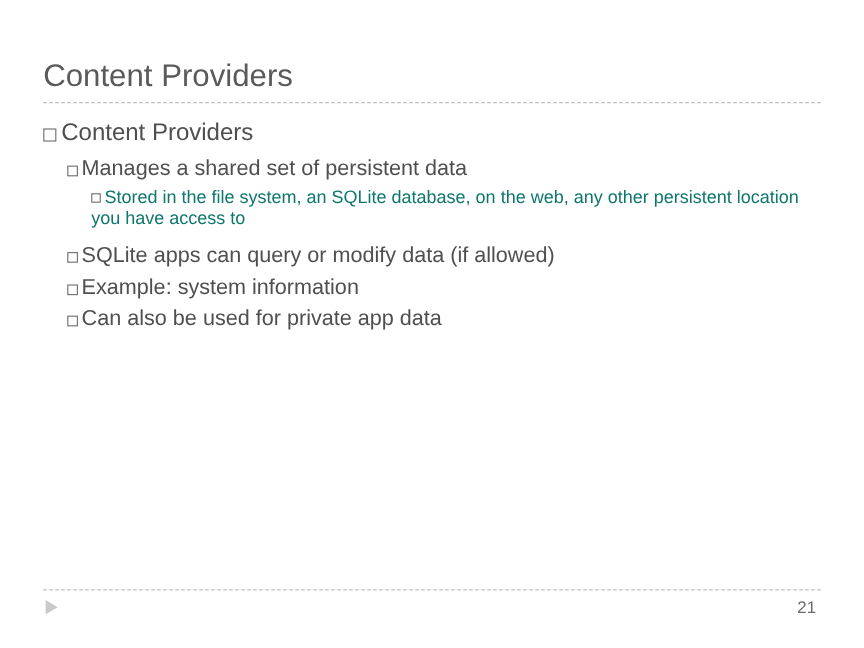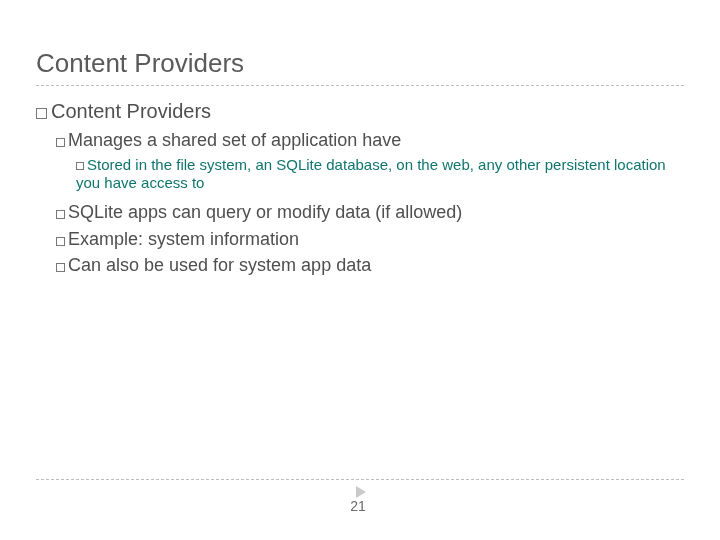--- a/index.html
+++ b/index.html
@@ -80,21 +80,20 @@
   }
   .divider-bottom {
     border: none;
     border-top: 1.5px dashed #bdbdbd;
     margin-bottom: 6px;
   }
   .footer-row {
     display: flex;
     align-items: center;
     justify-content: space-between;
-    flex-direction: column;
   }
   .tri {
     width: 0; height: 0;
     border-top: 6px solid transparent;
     border-bottom: 6px solid transparent;
     border-left: 10px solid #c9c9c9;
     margin-left: 2px;
   }
   .page-num {
     font-size: 14px;
@@ -108,37 +107,37 @@
 <div class="slide">
 
   <div class="title">Content Providers</div>
   <hr class="divider-top">
 
   <div class="level1">
     <span class="bullet"></span><span>Content Providers</span>
   </div>
 
   <div class="level2">
-    <span class="bullet-sm"></span><span>Manages a shared set of application have</span>
+    <span class="bullet-sm"></span><span>Manages a shared set of persistent data</span>
   </div>
 
   <div class="level3">
     <span class="bullet-xs"></span><span>Stored in the file system, an SQLite database, on the web, any other persistent location you have access to</span>
   </div>
 
   <div class="level2">
     <span class="bullet-sm"></span><span>SQLite apps can query or modify data (if allowed)</span>
   </div>
 
   <div class="level2">
     <span class="bullet-sm"></span><span>Example: system information</span>
   </div>
 
   <div class="level2">
-    <span class="bullet-sm"></span><span>Can also be used for system app data</span>
+    <span class="bullet-sm"></span><span>Can also be used for private app data</span>
   </div>
 
   <div class="footer">
     <hr class="divider-bottom">
     <div class="footer-row">
       <div class="tri"></div>
       <div class="page-num">21</div>
     </div>
   </div>
 

